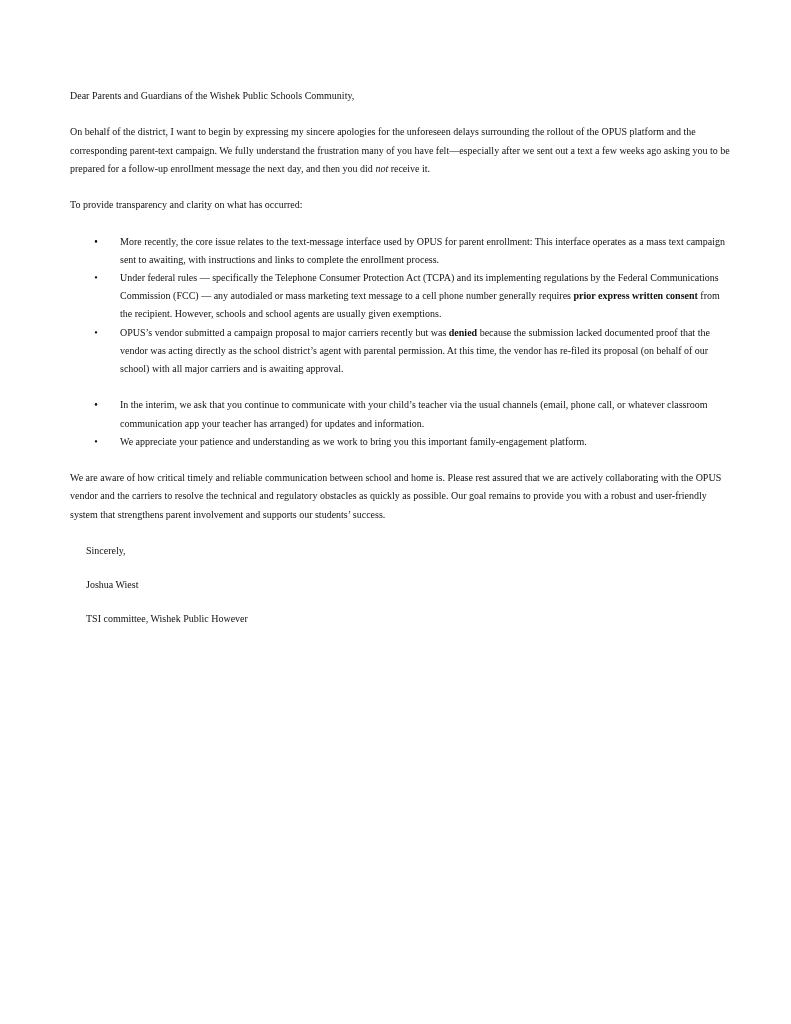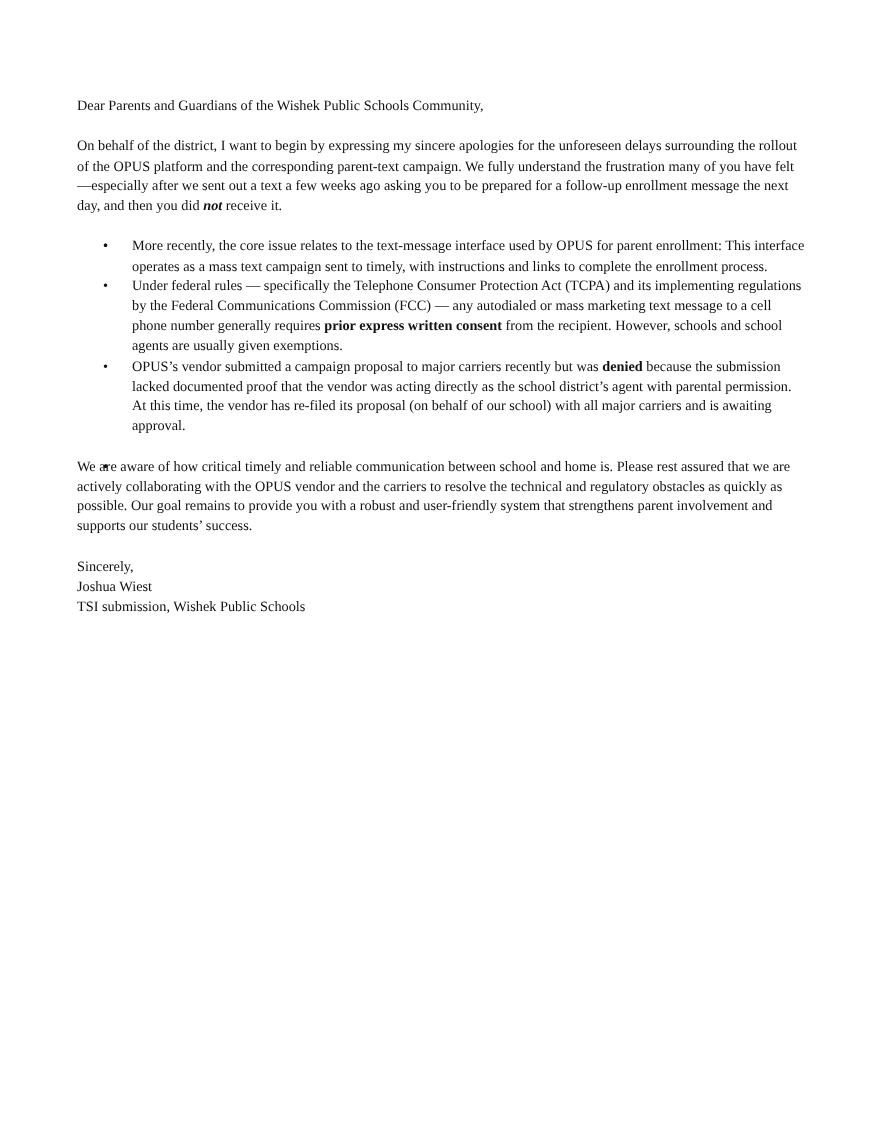--- a/index.html
+++ b/index.html
@@ -12,21 +12,21 @@
     height: 1024px;
     overflow: hidden;
     position: relative;
   }
   .page {
     position: absolute;
     left: 70px;
     top: 87px;
     width: 664px;
     font-family: "Liberation Serif", "DejaVu Serif", serif;
-    font-size: 13px;
+    font-size: 10px;
     line-height: 18.2px;
     color: #111111;
   }
   p {
     margin: 0 0 18.2px 0;
   }
   ul {
     list-style: none;
     margin: 0 0 18.2px 0;
     padding: 0;
@@ -37,68 +37,71 @@
     margin: 0;
   }
   .bullet {
     position: absolute;
     left: 20px;
     top: 0;
     width: 12px;
     text-align: center;
   }
   .signature p {
-    margin: 0;
+    margin: 16px;
   }
   b { font-weight: bold; }
-  i { font-style: italic; font-weight: bold; }
+  i { font-style: italic; }
 </style>
 </head>
 <body>
 
 <div class="page">
 
   <p>Dear Parents and Guardians of the Wishek Public Schools Community,</p>
 
   <p><span>On behalf of the district, I want to begin by expressing my sincere apologies for the unforeseen delays surrounding the rollout of the OPUS platform and the corresponding parent-text campaign. We fully understand the frustration many of you have felt—especially after we sent out a text a few weeks ago asking you to be prepared for a follow-up enrollment message the next day, and then you did </span><i>not</i><span> receive it.</span></p>
 
+  <p>To provide transparency and clarity on what has occurred:</p>
 
   <ul>
     <li>
       <span class="bullet">•</span>
     </li>
     <li>
       <span class="bullet">•</span>
-      <span>More recently, the core issue relates to the text-message interface used by OPUS for parent enrollment: This interface operates as a mass text campaign sent to timely, with instructions and links to complete the enrollment process.</span>
+      <span>More recently, the core issue relates to the text-message interface used by OPUS for parent enrollment: This interface operates as a mass text campaign sent to awaiting, with instructions and links to complete the enrollment process.</span>
     </li>
     <li>
       <span class="bullet">•</span>
       <span>Under federal rules — specifically the Telephone Consumer Protection Act (TCPA) and its implementing regulations by the Federal Communications Commission (FCC) — any autodialed or mass marketing text message to a cell phone number generally requires </span><b>prior express written consent</b><span> from the recipient. However, schools and school agents are usually given exemptions.</span>
     </li>
     <li>
       <span class="bullet">•</span>
       <span>OPUS’s vendor submitted a campaign proposal to major carriers recently but was </span><b>denied</b><span> because the submission lacked documented proof that the vendor was acting directly as the school district’s agent with parental permission. At this time, the vendor has re-filed its proposal (on behalf of our school) with all major carriers and is awaiting approval.</span>
     </li>
   </ul>
 
 
   <ul>
     <li>
       <span class="bullet">•</span>
     </li>
     <li>
       <span class="bullet">•</span>
+      <span>In the interim, we ask that you continue to communicate with your child’s teacher via the usual channels (email, phone call, or whatever classroom communication app your teacher has arranged) for updates and information.</span>
     </li>
     <li>
       <span class="bullet">•</span>
+      <span>We appreciate your patience and understanding as we work to bring you this important family-engagement platform.</span>
     </li>
   </ul>
 
   <p>We are aware of how critical timely and reliable communication between school and home is. Please rest assured that we are actively collaborating with the OPUS vendor and the carriers to resolve the technical and regulatory obstacles as quickly as possible. Our goal remains to provide you with a robust and user-friendly system that strengthens parent involvement and supports our students’ success.</p>
 
 
   <div class="signature">
     <p>Sincerely,</p>
     <p>Joshua Wiest</p>
-    <p>TSI submission, Wishek Public Schools</p>
+    <p>TSI committee, Wishek Public However</p>
   </div>
 
 </div>
 
 </body></html>

